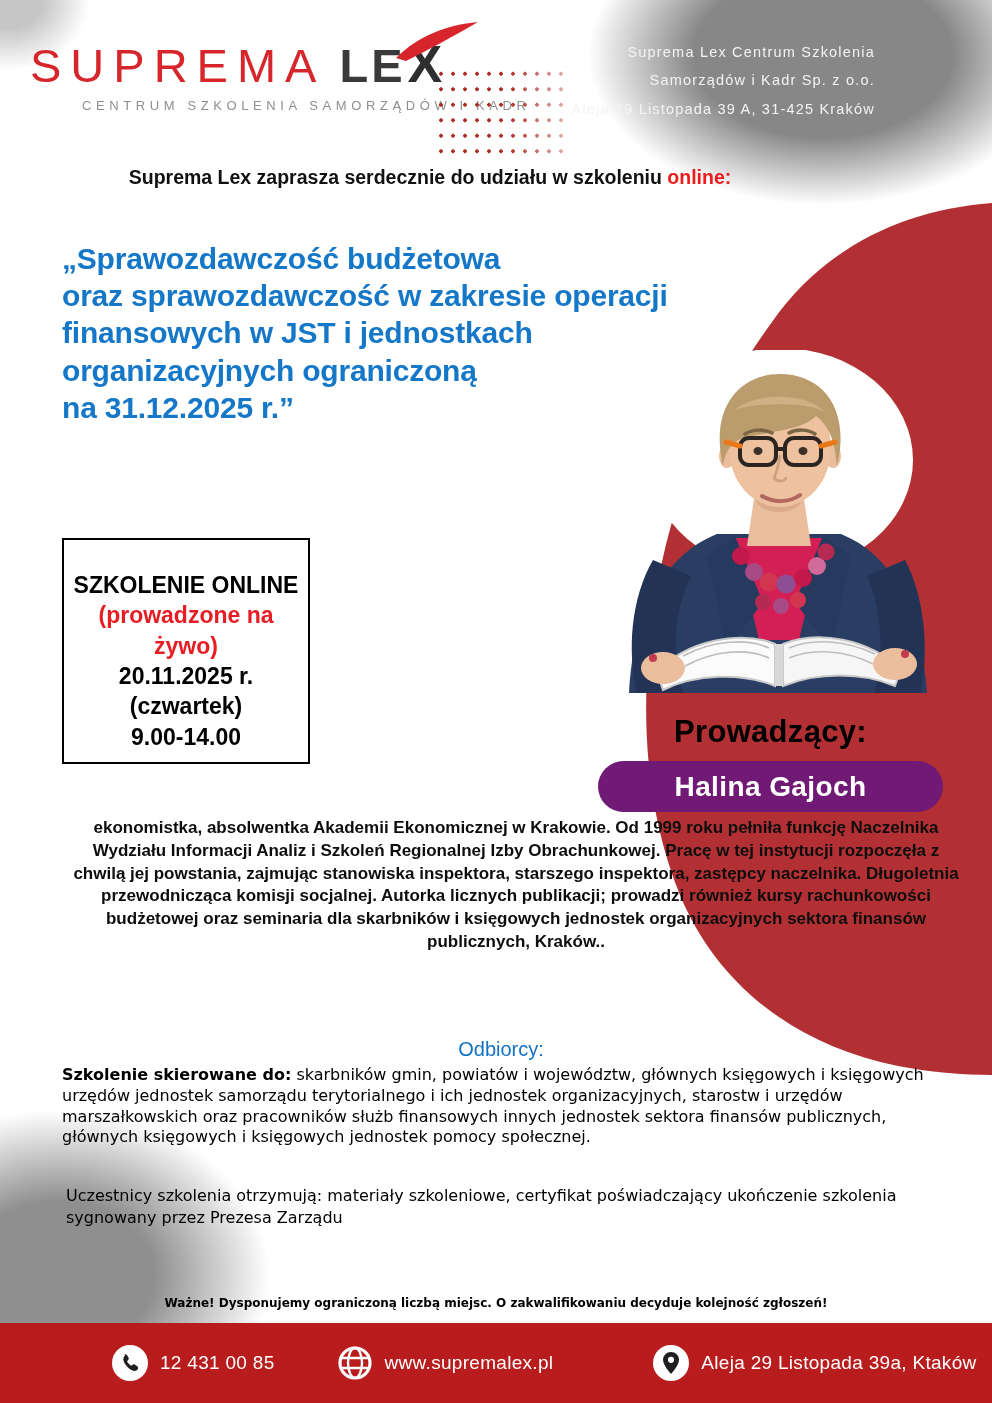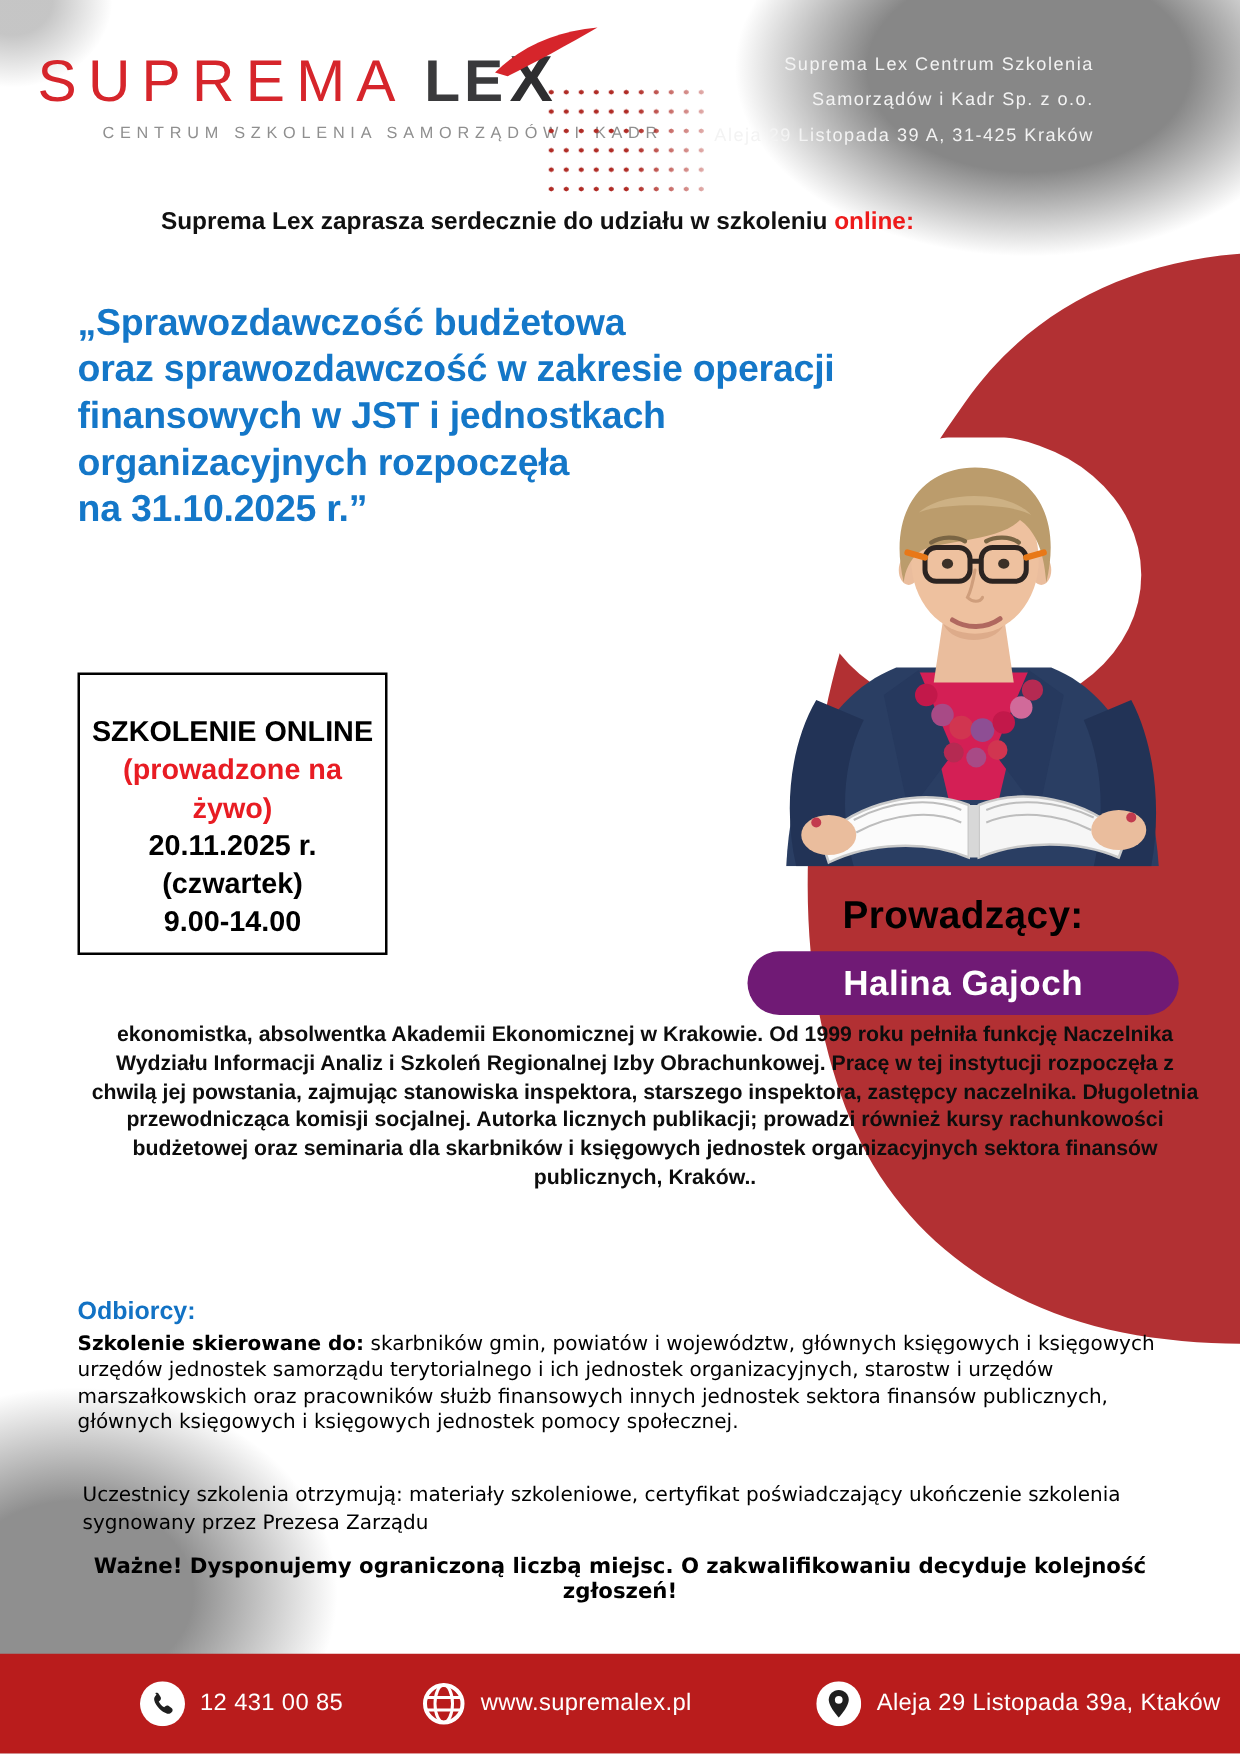--- a/index.html
+++ b/index.html
@@ -90,32 +90,32 @@
     background:#701a75; border-radius:26px; display:flex; align-items:center; justify-content:center;
     color:#fff; font-size:28px; font-weight:700; letter-spacing:0.4px;
   }
   .presenter-bio {
     position:absolute; left:72px; top:817px; width:888px; text-align:center;
     font-size:17px; font-weight:700; color:#0d0d0d; line-height:1.34;
   }
 
   
   .audience { position:absolute; left:62px; top:1038px; width:878px; }
-  .audience-heading { color:#1272c4; font-size:20px; font-weight:700; margin-bottom:4px; }
+  .audience-heading { color:#1272c4; font-size:20px; font-weight:400; margin-bottom:4px;text-align:center; }
   .audience-text { font-family:"DejaVu Sans", sans-serif; font-size:16px; color:#000; line-height:1.3; }
   .audience-lead { font-weight:700; }
 
   
   .materials-note {
     position:absolute; left:66px; top:1185px; width:860px; text-align:left;
     font-family:"DejaVu Sans", sans-serif; font-size:16px; color:#000; line-height:1.35;
   }
   .important-note {
-    position:absolute; left:30px; top:1243px; width:932px; text-align:center;
-    font-family:"DejaVu Sans", sans-serif; font-size:17px; font-weight:700; color:#000;
+    position:absolute; left:30px; top:1296px; width:932px; text-align:center;
+    font-family:"DejaVu Sans", sans-serif; font-size:12px; font-weight:700; color:#000;
   }
 
   
   .footer {
     position:absolute; left:0; bottom:0; width:992px; height:80px; background:#b91c1c;
     display:flex; align-items:center; padding-left:112px;
   }
   .footer-item { display:flex; align-items:center; gap:12px; color:#fff; font-size:19px; letter-spacing:0.3px; }
   .footer-item + .footer-item { margin-left:62px; }
   .footer-item.addr { margin-left:100px; }
@@ -162,22 +162,22 @@
   </div>
 
   <div class="intro-line">
     <span>Suprema Lex zaprasza serdecznie do udziału w szkoleniu </span><span class="intro-highlight">online:</span>
   </div>
 
   <div class="main-title">
     <div>„Sprawozdawczość budżetowa</div>
     <div>oraz sprawozdawczość w zakresie operacji</div>
     <div>finansowych w JST i jednostkach</div>
-    <div>organizacyjnych rozpoczęła</div>
-    <div>na 31.10.2025 r.”</div>
+    <div>organizacyjnych ograniczoną</div>
+    <div>na 31.12.2025 r.”</div>
   </div>
 
 
   <svg class="presenter-photo" width="312" height="343" viewBox="0 0 312 343" aria-hidden="true">
 
     <ellipse cx="158" cy="110" rx="132" ry="112" fill="#ffffff"></ellipse>
 
     <path d="M6 343 C 10 258 44 204 94 184 L 218 184 C 268 204 298 258 304 343 Z" fill="#2a3e63"></path>
     <path d="M30 210 C 8 248 4 300 14 343 L 60 343 C 48 300 52 258 68 226 Z" fill="#223356"></path>
     <path d="M282 210 C 302 248 306 300 298 343 L 252 343 C 262 300 258 258 244 226 Z" fill="#223356"></path>

